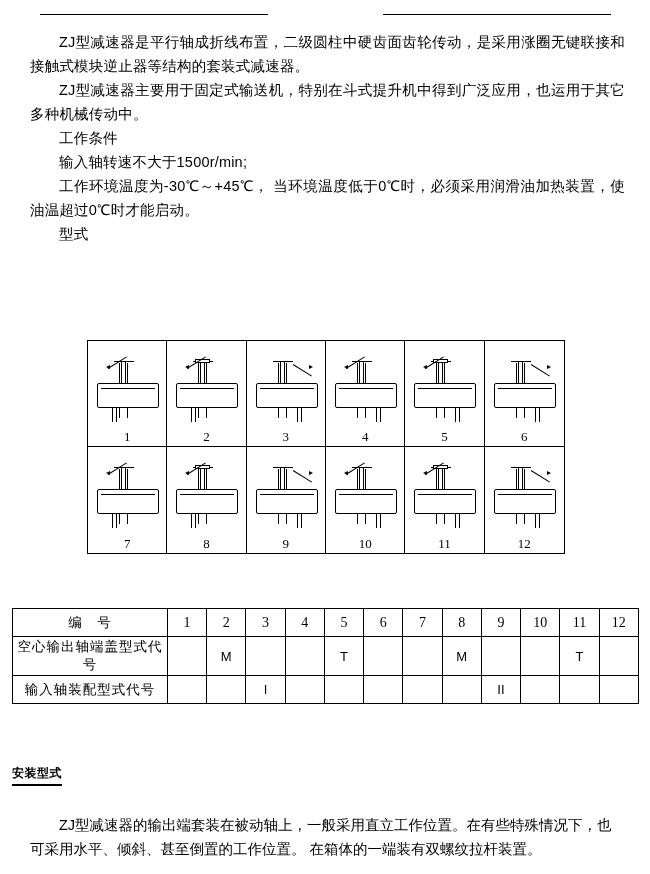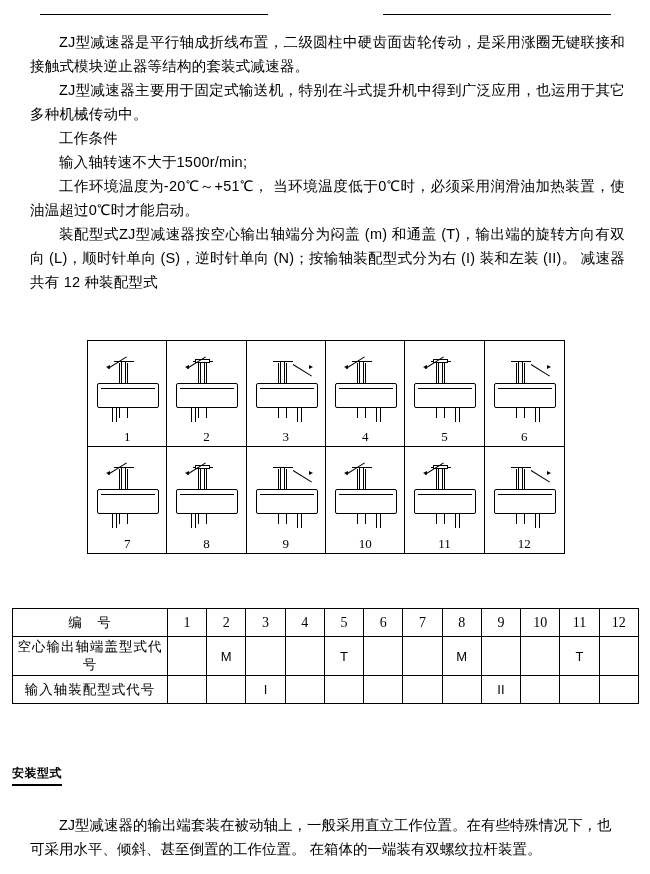--- a/index.html
+++ b/index.html
@@ -224,22 +224,22 @@
   <div class="top-rules">
     <div class="rule left"></div>
     <div class="rule right"></div>
   </div>
 
   <div class="body-text">
     <p class="indent">ZJ型减速器是平行轴成折线布置，二级圆柱中硬齿面齿轮传动，是采用涨圈无键联接和接触式模块逆止器等结构的套装式减速器。</p>
     <p class="indent">ZJ型减速器主要用于固定式输送机，特别在斗式提升机中得到广泛应用，也运用于其它多种机械传动中。</p>
     <p class="indent">工作条件</p>
     <p class="indent">输入轴转速不大于1500r/min;</p>
-    <p class="indent">工作环境温度为-20℃～+51℃，  当环境温度低于0℃时，必须采用润滑油加热装置，使油温超过0℃时才能启动。</p>
-    <p class="indent">装配型式ZJ型减速器按空心输出轴端分为闷盖 (m) 和通盖 (T)，输出端的旋转方向有双向 (L)，顺时针单向 (S)，逆时针单向 (N)；按输轴装配型式分为右 (I) 装和左装 (II)。 减速器共有 12 种装配型式</p>
+    <p class="indent">工作环境温度为-30℃～+45℃，  当环境温度低于0℃时，必须采用润滑油加热装置，使油温超过0℃时才能启动。</p>
+    <p class="indent">型式</p>
   </div>
 
   <div class="diagram-wrap">
 
     <div class="diagram-row first">
 
       <div class="cell">
         <div class="inshaft" style="left:33px;"></div>
         <div class="hline" style="left:26px; top:20px; width:20px;"></div>
         <div class="shaft" style="left:31px;"></div>

